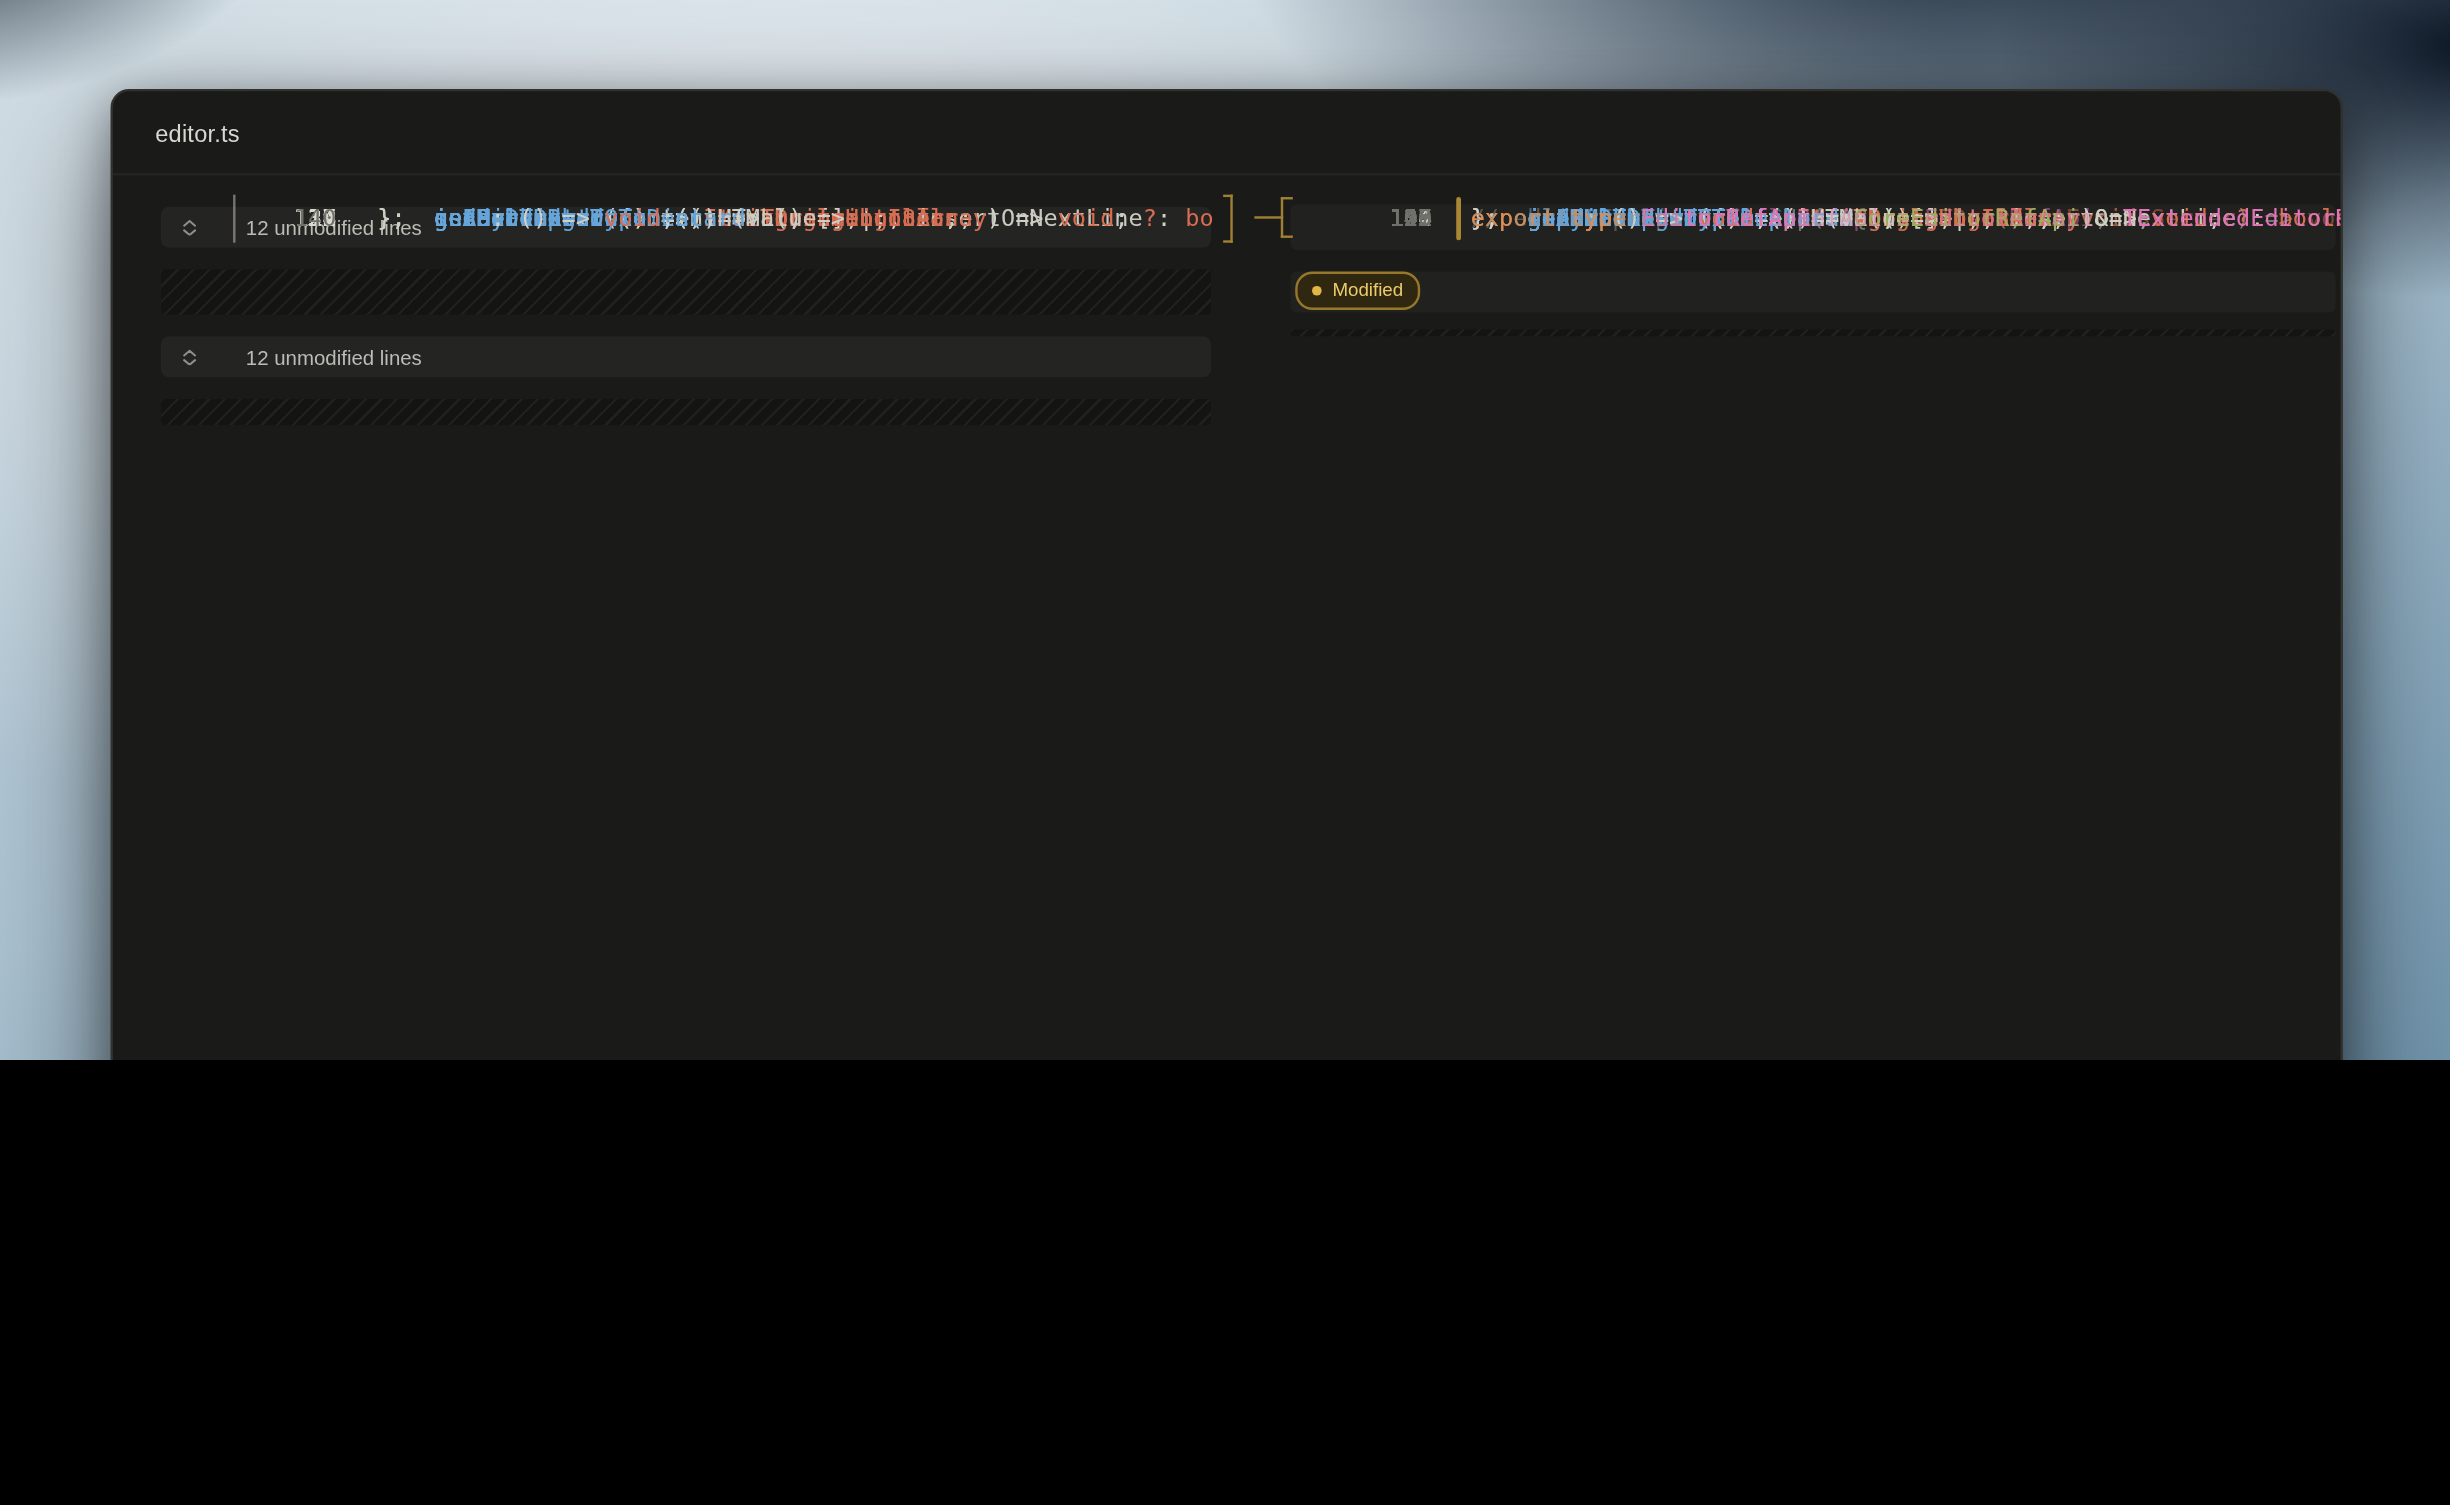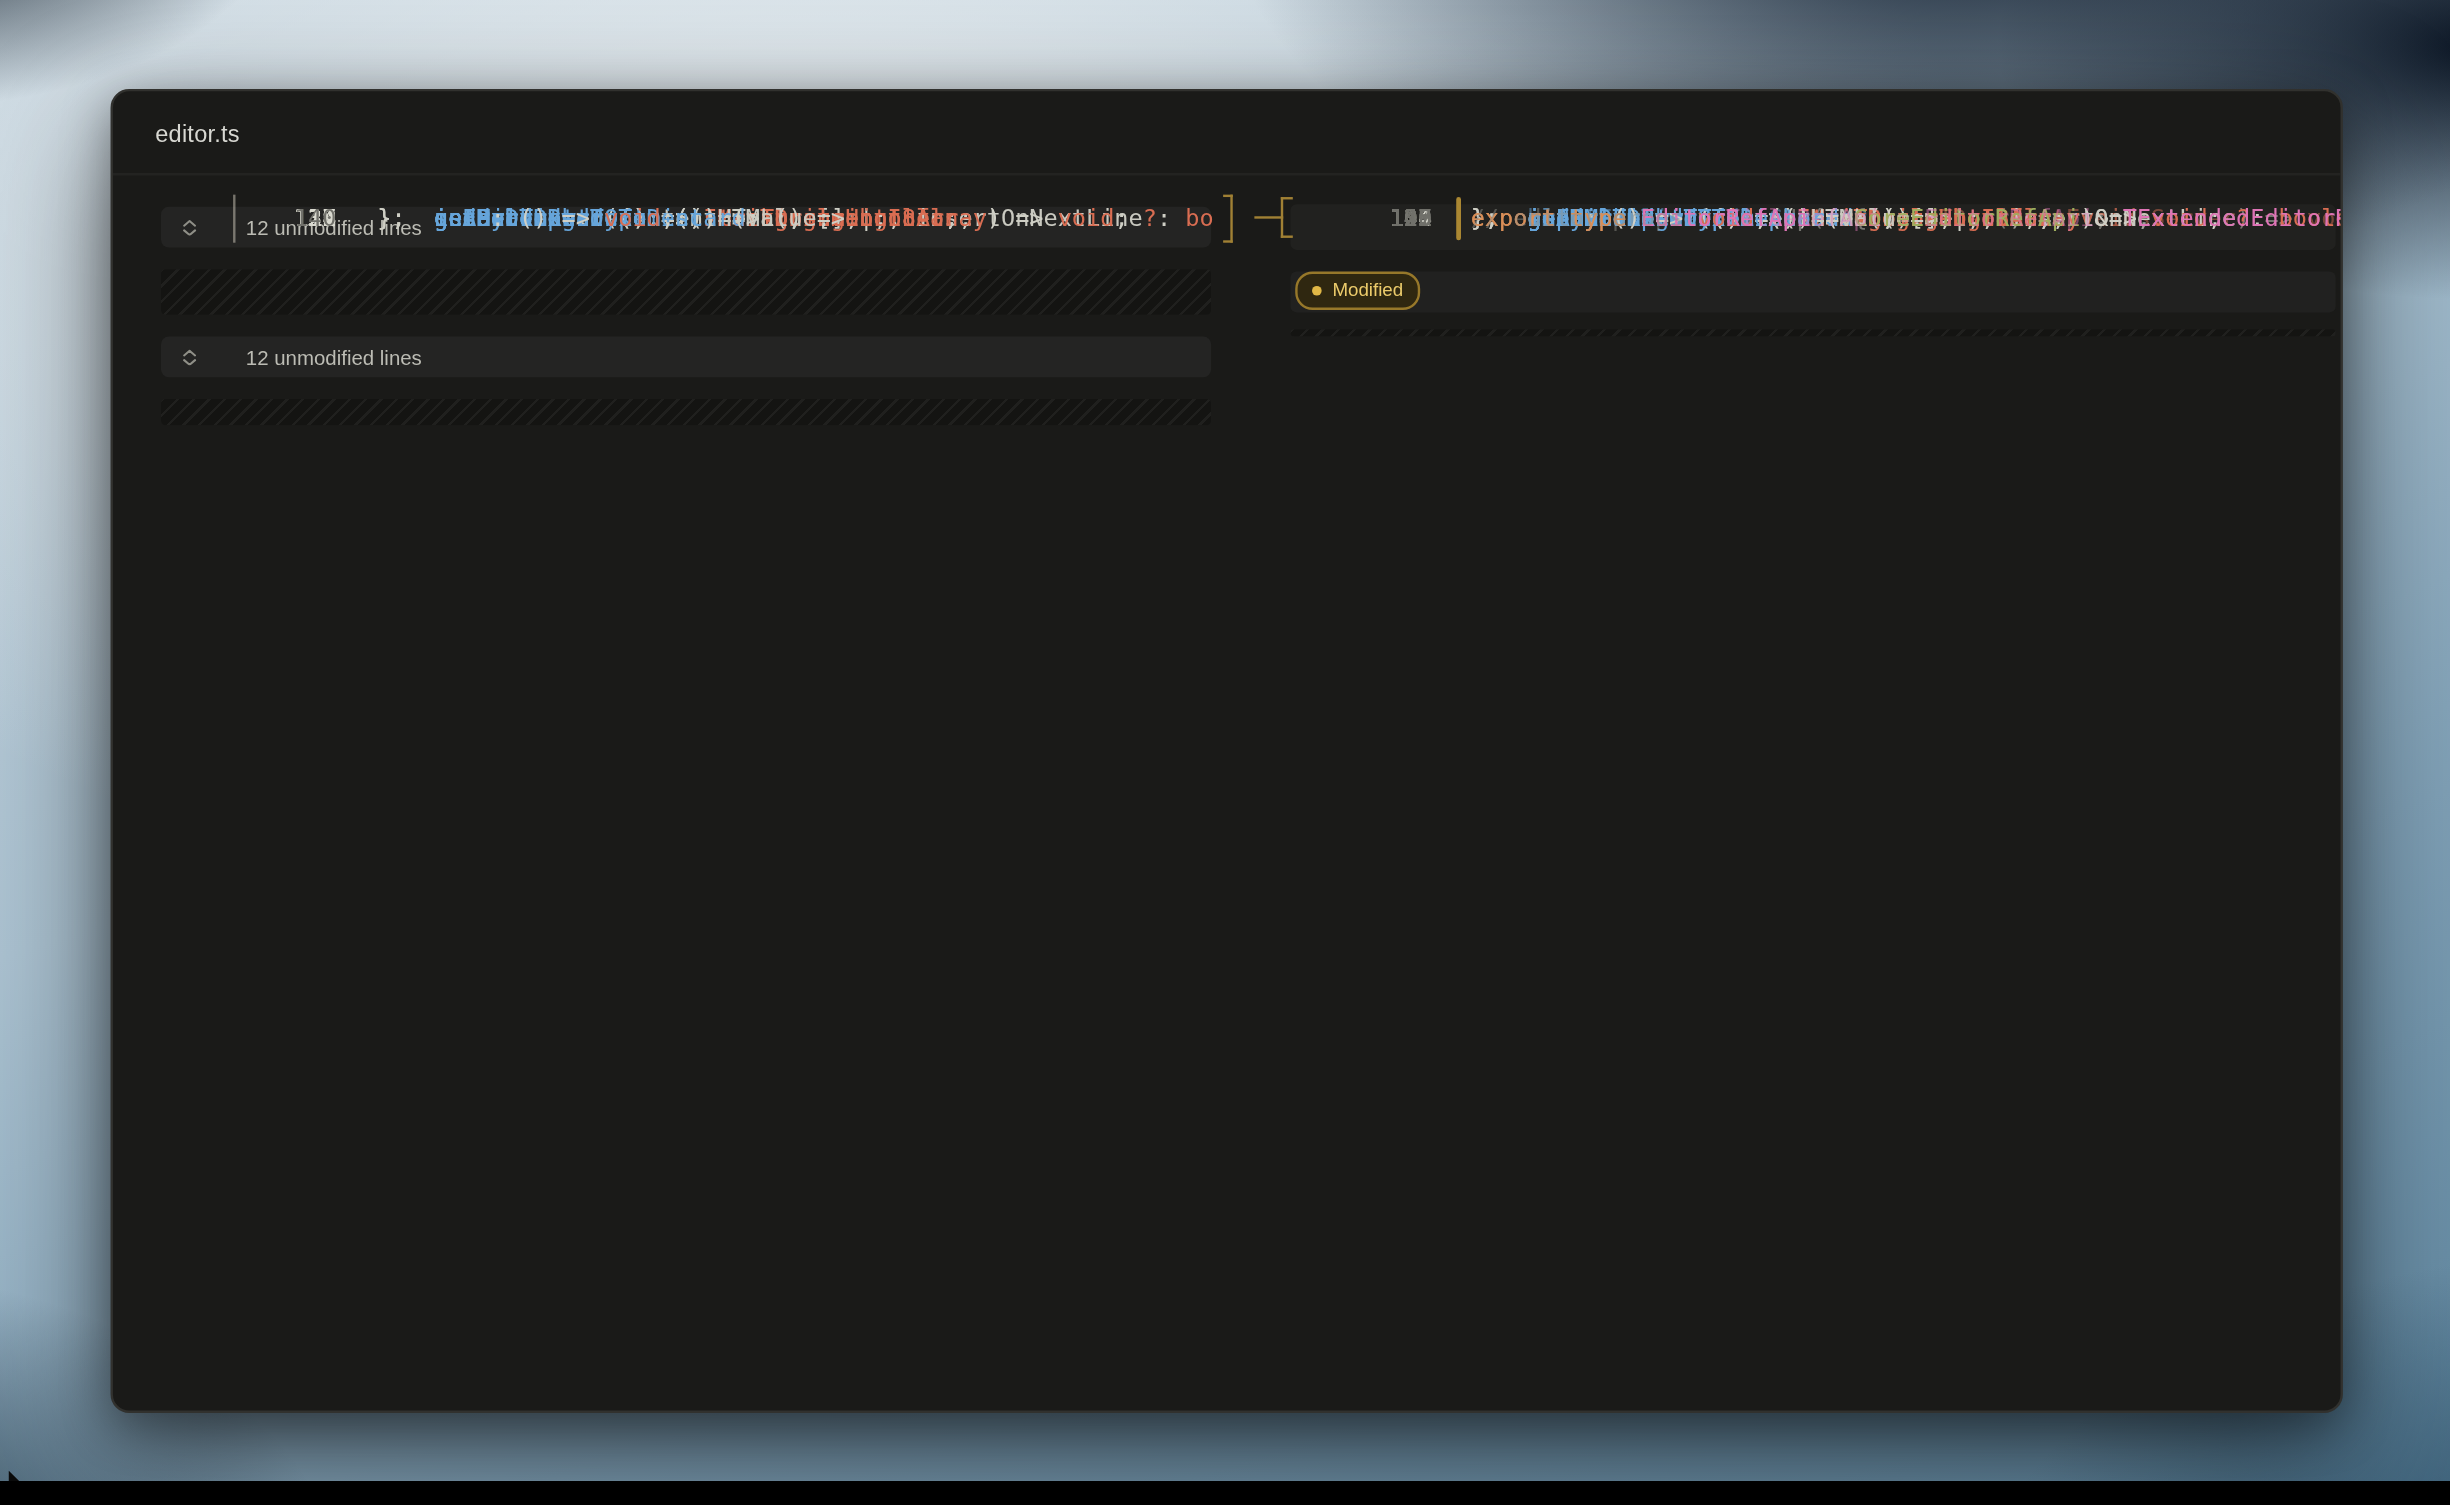--- a/index.html
+++ b/index.html
@@ -1,16 +1,16 @@
 <!DOCTYPE html>
 <html style="font-size:10.4px"><head>
 <meta charset="utf-8">
 <style>
   html,body{margin:0;padding:0;background:#000;}
-  .stage{position:relative;width:2450px;height:1481px;overflow:hidden;}
+  .stage{position:relative;width:2450px;height:1060px;overflow:hidden;}
   .scale{position:absolute;left:0;top:0;width:1020px;height:627px;
     transform:scale(2.403);transform-origin:0 0;
     font-family:"Liberation Sans",sans-serif;
     background:
       radial-gradient(55% 50% at 80% -8%, #0c1828 0%, rgba(12,24,40,0) 55%),
       radial-gradient(30% 26% at 101% 3%, #0a1422 0%, rgba(10,20,34,0) 65%),
       radial-gradient(28% 24% at -4% -6%, #15222e 0%, rgba(21,34,46,0) 55%),
       radial-gradient(40% 40% at -8% 106%, #1c3140 0%, rgba(28,49,64,0) 55%),
       radial-gradient(46% 42% at 108% 108%, #27485f 0%, rgba(39,72,95,0) 60%),
       radial-gradient(70% 62% at 33% 18%, #eef2f4 0%, rgba(238,242,244,0) 70%),

